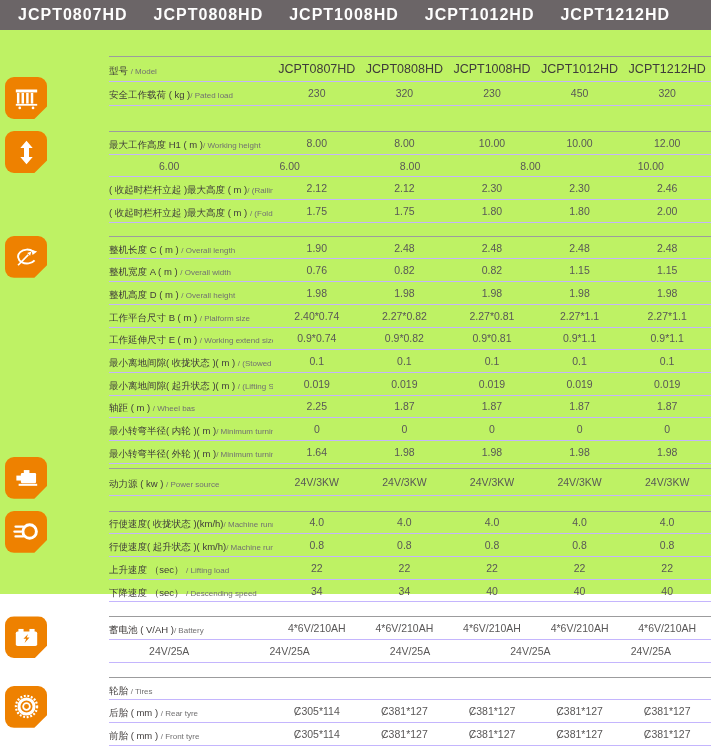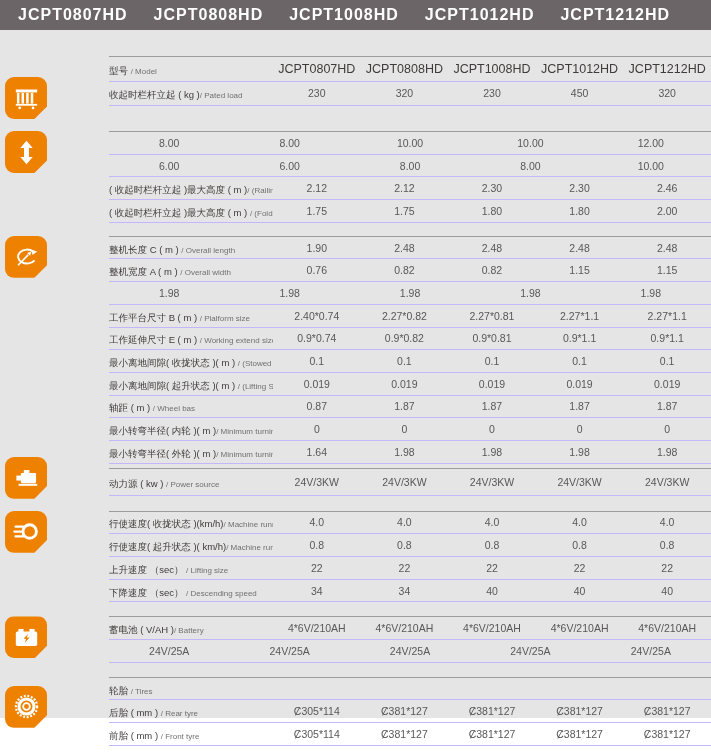--- a/index.html
+++ b/index.html
@@ -1,17 +1,17 @@
 <!DOCTYPE html>
 <html><head>
 <meta charset="utf-8">
 <style>
   html,body{margin:0;padding:0;background:#fff;}
   body{width:711px;height:755px;overflow:hidden;font-family:"Liberation Sans","DejaVu Sans",sans-serif;}
-  .page{width:711px;height:718px;position:relative;background:#e5e5e5;}
+  .page{width:711px;height:594px;position:relative;background:#bef264;}
 
   .topbar{height:30px;background:#6b6567;display:flex;align-items:center;padding-left:18px;gap:26px;}
   .topbar .model-tab{color:#fdfdfd;font-size:16px;font-weight:600;letter-spacing:1px;white-space:nowrap;}
 
   .spec-table{margin-top:26px;}
   .section{display:flex;margin-top:12px;}
   .section.s1{margin-top:0;}
   .section.s3{margin-top:13px;}
   .section.s4{margin-top:1px;align-items:center;}
   .section.s6{margin-top:14px;}
@@ -69,39 +69,40 @@
         <div class="rows">
           <div class="row model-row">
             <div class="label"><span class="zh">型号 </span><span class="en">/ Model</span></div>
             <div class="cell">JCPT0807HD</div>
             <div class="cell">JCPT0808HD</div>
             <div class="cell">JCPT1008HD</div>
             <div class="cell">JCPT1012HD</div>
             <div class="cell">JCPT1212HD</div>
           </div>
           <div class="row">
-            <div class="label"><span class="zh">收起时栏杆立起 ( kg )</span><span class="en">/ Pated load</span></div>
+            <div class="label"><span class="zh">安全工作载荷 ( kg )</span><span class="en">/ Pated load</span></div>
             <div class="cell">230</div>
             <div class="cell">320</div>
             <div class="cell">230</div>
             <div class="cell">450</div>
             <div class="cell">320</div>
           </div>
         </div>
       </div>
       <div class="section s2">
         <div class="icon-cell">
           <div class="icon-badge">
             <svg viewBox="0 0 24 24" width="27" height="27">
               <path fill="#fff" d="M12 1.5 L17.5 8 H14.2 V16 H17.5 L12 22.5 L6.5 16 H9.8 V8 H6.5 Z"></path>
             </svg>
           </div>
         </div>
         <div class="rows">
           <div class="row">
+            <div class="label"><span class="zh">最大工作高度 H1 ( m )</span><span class="en">/ Working height</span></div>
             <div class="cell">8.00</div>
             <div class="cell">8.00</div>
             <div class="cell">10.00</div>
             <div class="cell">10.00</div>
             <div class="cell">12.00</div>
           </div>
           <div class="row">
             <div class="cell">6.00</div>
             <div class="cell">6.00</div>
             <div class="cell">8.00</div>
@@ -148,20 +149,21 @@
           </div>
           <div class="row">
             <div class="label"><span class="zh">整机宽度 A  ( m ) </span><span class="en">/ Overall width</span></div>
             <div class="cell">0.76</div>
             <div class="cell">0.82</div>
             <div class="cell">0.82</div>
             <div class="cell">1.15</div>
             <div class="cell">1.15</div>
           </div>
           <div class="row">
+            <div class="label"><span class="zh">整机高度 D ( m ) </span><span class="en">/ Overall height</span></div>
             <div class="cell">1.98</div>
             <div class="cell">1.98</div>
             <div class="cell">1.98</div>
             <div class="cell">1.98</div>
             <div class="cell">1.98</div>
           </div>
           <div class="row">
             <div class="label"><span class="zh">工作平台尺寸 B ( m )  </span><span class="en">/ Plalform size</span></div>
             <div class="cell">2.40*0.74</div>
             <div class="cell">2.27*0.82</div>
@@ -188,21 +190,21 @@
           <div class="row">
             <div class="label"><span class="zh">最小离地间隙( 起升状态 )( m )  </span><span class="en">/ (Lifting Status)Ground clearance</span></div>
             <div class="cell">0.019</div>
             <div class="cell">0.019</div>
             <div class="cell">0.019</div>
             <div class="cell">0.019</div>
             <div class="cell">0.019</div>
           </div>
           <div class="row">
             <div class="label"><span class="zh">轴距 ( m )  </span><span class="en">/ Wheel bas</span></div>
-            <div class="cell">0.87</div>
+            <div class="cell">2.25</div>
             <div class="cell">1.87</div>
             <div class="cell">1.87</div>
             <div class="cell">1.87</div>
             <div class="cell">1.87</div>
           </div>
           <div class="row">
             <div class="label"><span class="zh">最小转弯半径( 内轮 )( m )</span><span class="en">/ Minimum turning radius (inner wheel)</span></div>
             <div class="cell">0</div>
             <div class="cell">0</div>
             <div class="cell">0</div>
@@ -265,21 +267,21 @@
           </div>
           <div class="row">
             <div class="label"><span class="zh">行使速度( 起升状态 )( km/h)</span><span class="en">/ Machine running speed (Lifting Status)</span></div>
             <div class="cell">0.8</div>
             <div class="cell">0.8</div>
             <div class="cell">0.8</div>
             <div class="cell">0.8</div>
             <div class="cell">0.8</div>
           </div>
           <div class="row">
-            <div class="label"><span class="zh">上升速度 （sec） </span><span class="en">/ Lifting size</span></div>
+            <div class="label"><span class="zh">上升速度 （sec） </span><span class="en">/ Lifting load</span></div>
             <div class="cell">22</div>
             <div class="cell">22</div>
             <div class="cell">22</div>
             <div class="cell">22</div>
             <div class="cell">22</div>
           </div>
           <div class="row">
             <div class="label"><span class="zh">下降速度 （sec） </span><span class="en">/ Descending speed</span></div>
             <div class="cell">34</div>
             <div class="cell">34</div>

